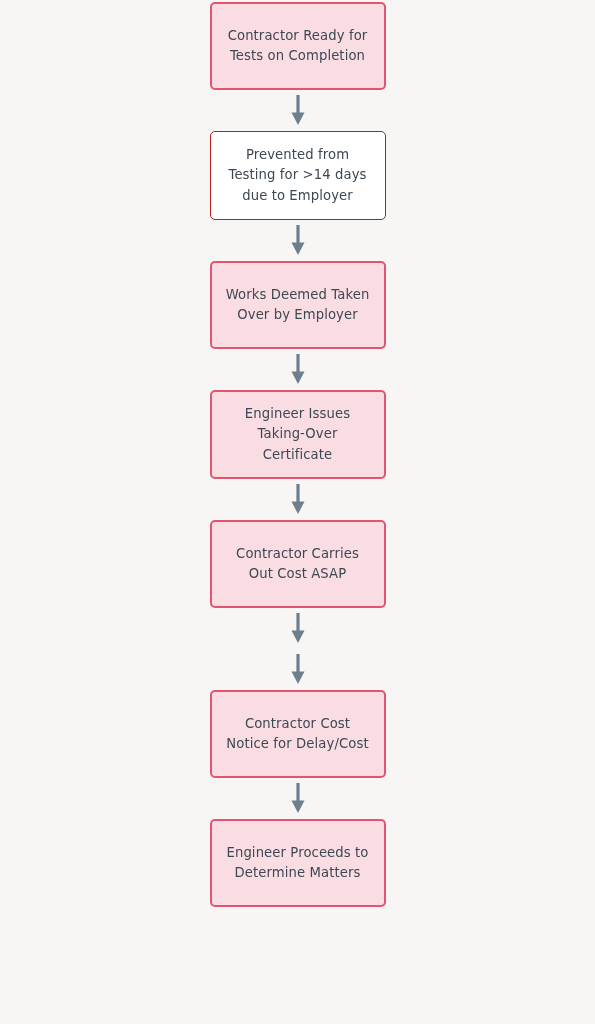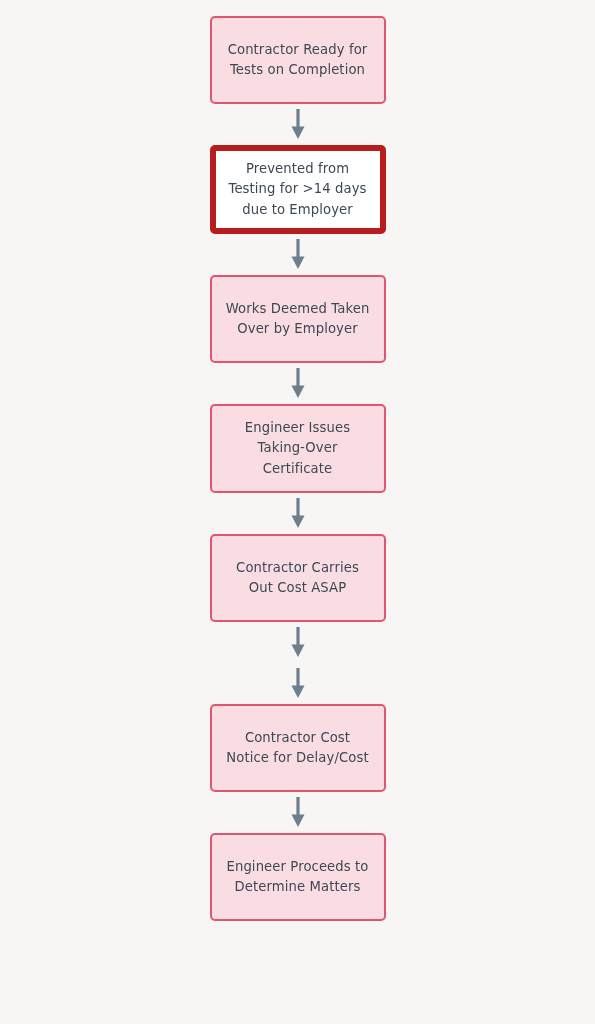--- a/index.html
+++ b/index.html
@@ -15,21 +15,21 @@
   }
 
   #flowchart {
     width: 595px;
     height: 1024px;
     display: flex;
     flex-direction: column;
     align-items: center;
     justify-content: flex-start;
     box-sizing: border-box;
-    padding-top: 16px;
+    padding-top: 2px;
   }
 
   .node {
     width: 176px;
     box-sizing: border-box;
     border-radius: 5px;
     display: flex;
     align-items: center;
     justify-content: center;
     text-align: center;
@@ -41,21 +41,21 @@
     flex: none;
   }
 
   .node.pink {
     background: #f9dde2;
     border: 2px solid #e1566e;
   }
 
   .node.plain {
     background: #ffffff;
-    border: 6px solid #b91c1c;
+    border: 1px solid #b91c1c;
   }
 
   .node-label {
     display: block;
     white-space: pre-line;
   }
 
   .node.h2 { height: 88px; }
   .node.h3 { height: 89px; }
 

